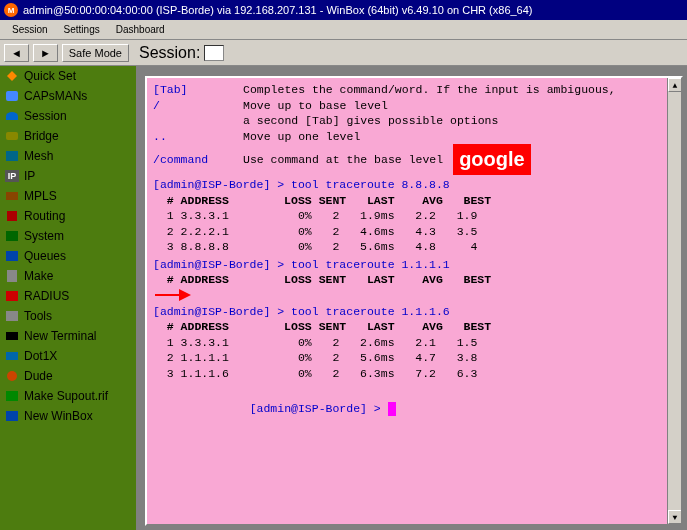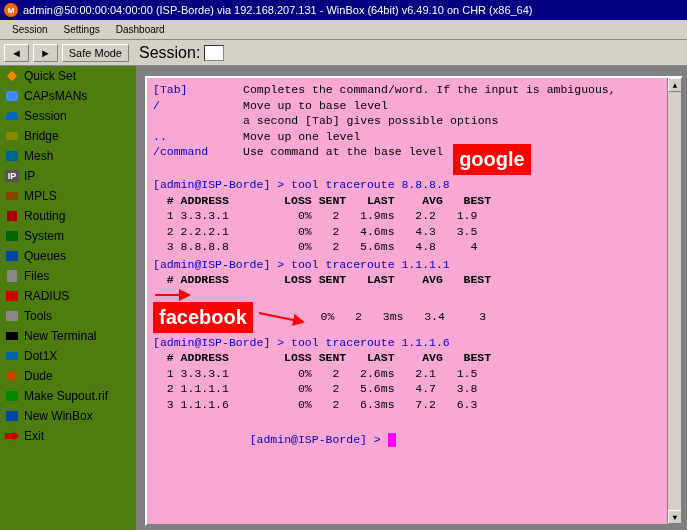--- a/index.html
+++ b/index.html
@@ -318,21 +318,21 @@
     <div class="sidebar-item">
       <div class="sidebar-icon">
           <div class="icon-queues"></div>
         </div>
       <span>Queues</span>
     </div>
     <div class="sidebar-item">
       <div class="sidebar-icon">
           <div class="icon-files"></div>
         </div>
-      <span>Files</span>
+      <span>Make</span>
     </div>
     <div class="sidebar-item">
       <div class="sidebar-icon">
           <div class="icon-radius"></div>
         </div>
       <span>RADIUS</span>
     </div>
     <div class="sidebar-item">
       <div class="sidebar-icon">
           <div class="icon-tools"></div>
@@ -361,42 +361,36 @@
       <div class="sidebar-icon">
           <div class="icon-makesupout"></div>
         </div>
       <span>Make Supout.rif</span>
     </div>
     <div class="sidebar-item">
       <div class="sidebar-icon">
           <div class="icon-newwinbox"></div>
         </div>
       <span>New WinBox</span>
-    </div>
-    <div class="sidebar-item">
-      <div class="sidebar-icon">
-          <div class="icon-exit"></div>
-        </div>
-      <span>Exit</span>
     </div>
   </div>
 
   <div class="content-area">
     <div class="terminal-window">
 
 
       <div class="terminal-body">
         <div style="display:flex; height:100%;">
           <div style="flex:1; overflow:hidden;">
 
             <div class="term-line"><span style="color:#0000cc; min-width:90px; display:inline-block;">[Tab]</span><span>Completes the command/word. If the input is ambiguous,</span></div>
             <div class="term-line"><span style="color:#0000cc; min-width:90px; display:inline-block;">/</span><span>Move up to base level</span></div>
             <div class="term-line"><span style="min-width:90px; display:inline-block;"></span><span>a second [Tab] gives possible options</span></div>
             <div class="term-line"><span style="color:#0000cc; min-width:90px; display:inline-block;">..</span><span>Move up one level</span></div>
-            <div class="term-line" style="display:flex; align-items:flex-start;">
+            <div class="term-line" style="display:flex; align-items:center;">
               <span style="color:#0000cc; min-width:90px; display:inline-block;">/command</span>
               <span>Use command at the base level</span>
               <span class="annotation-google">google</span>
             </div>
 
             <div class="term-line" style="margin-top:2px;"><span style="color:#0000cc;">[admin@ISP-Borde] &gt; tool traceroute 8.8.8.8</span></div>
             <div class="term-line" style="font-weight:bold;">  # ADDRESS&nbsp;&nbsp;&nbsp;&nbsp;&nbsp;&nbsp;&nbsp;&nbsp;LOSS SENT&nbsp;&nbsp; LAST&nbsp;&nbsp;&nbsp; AVG&nbsp;&nbsp; BEST</div>
             <div class="term-line">  1 3.3.3.1&nbsp;&nbsp;&nbsp;&nbsp;&nbsp;&nbsp;&nbsp;&nbsp;&nbsp; 0%&nbsp;&nbsp; 2&nbsp;&nbsp; 1.9ms&nbsp;&nbsp; 2.2&nbsp;&nbsp; 1.9</div>
             <div class="term-line">  2 2.2.2.1&nbsp;&nbsp;&nbsp;&nbsp;&nbsp;&nbsp;&nbsp;&nbsp;&nbsp; 0%&nbsp;&nbsp; 2&nbsp;&nbsp; 4.6ms&nbsp;&nbsp; 4.3&nbsp;&nbsp; 3.5</div>
             <div class="term-line">  3 8.8.8.8&nbsp;&nbsp;&nbsp;&nbsp;&nbsp;&nbsp;&nbsp;&nbsp;&nbsp; 0%&nbsp;&nbsp; 2&nbsp;&nbsp; 5.6ms&nbsp;&nbsp; 4.8&nbsp;&nbsp;&nbsp;&nbsp; 4</div>
@@ -407,33 +401,20 @@
               
               <svg class="arrow-svg" width="40" height="14" viewBox="0 0 40 14">
                 <defs>
                     <marker id="arr1" markerWidth="6" markerHeight="6" refX="5" refY="3" orient="auto">
                       <path d="M0,0 L6,3 L0,6 Z" fill="red"></path>
                     </marker>
                   </defs>
                 <line x1="2" y1="7" x2="36" y2="7" stroke="red" stroke-width="2" marker-end="url(#arr1)"></line>
               </svg>
             </div>
-            <div class="term-line" style="display:flex; align-items:center;">
-              <span class="annotation-facebook">facebook</span>
-              
-              <svg class="arrow-svg" width="50" height="18" viewBox="0 0 50 18">
-                <defs>
-                    <marker id="arr2" markerWidth="6" markerHeight="6" refX="5" refY="3" orient="auto">
-                      <path d="M0,0 L6,3 L0,6 Z" fill="red"></path>
-                    </marker>
-                  </defs>
-                <line x1="2" y1="5" x2="46" y2="14" stroke="red" stroke-width="2" marker-end="url(#arr2)"></line>
-              </svg>
-              <span>&nbsp; 0%&nbsp;&nbsp; 2&nbsp;&nbsp; 3ms&nbsp;&nbsp; 3.4&nbsp;&nbsp;&nbsp;&nbsp; 3</span>
-            </div>
 
             <div class="term-line" style="margin-top:2px;"><span style="color:#0000cc;">[admin@ISP-Borde] &gt; tool traceroute 1.1.1.6</span></div>
             <div class="term-line" style="font-weight:bold;">  # ADDRESS&nbsp;&nbsp;&nbsp;&nbsp;&nbsp;&nbsp;&nbsp;&nbsp;LOSS SENT&nbsp;&nbsp; LAST&nbsp;&nbsp;&nbsp; AVG&nbsp;&nbsp; BEST</div>
             <div class="term-line">  1 3.3.3.1&nbsp;&nbsp;&nbsp;&nbsp;&nbsp;&nbsp;&nbsp;&nbsp;&nbsp; 0%&nbsp;&nbsp; 2&nbsp;&nbsp; 2.6ms&nbsp;&nbsp; 2.1&nbsp;&nbsp; 1.5</div>
             <div class="term-line">  2 1.1.1.1&nbsp;&nbsp;&nbsp;&nbsp;&nbsp;&nbsp;&nbsp;&nbsp;&nbsp; 0%&nbsp;&nbsp; 2&nbsp;&nbsp; 5.6ms&nbsp;&nbsp; 4.7&nbsp;&nbsp; 3.8</div>
             <div class="term-line">  3 1.1.1.6&nbsp;&nbsp;&nbsp;&nbsp;&nbsp;&nbsp;&nbsp;&nbsp;&nbsp; 0%&nbsp;&nbsp; 2&nbsp;&nbsp; 6.3ms&nbsp;&nbsp; 7.2&nbsp;&nbsp; 6.3</div>
 
             <div class="term-line" style="margin-top:4px;">
               <span style="color:#0000cc;">[admin@ISP-Borde] &gt; </span><span class="cursor"></span>
             </div>

